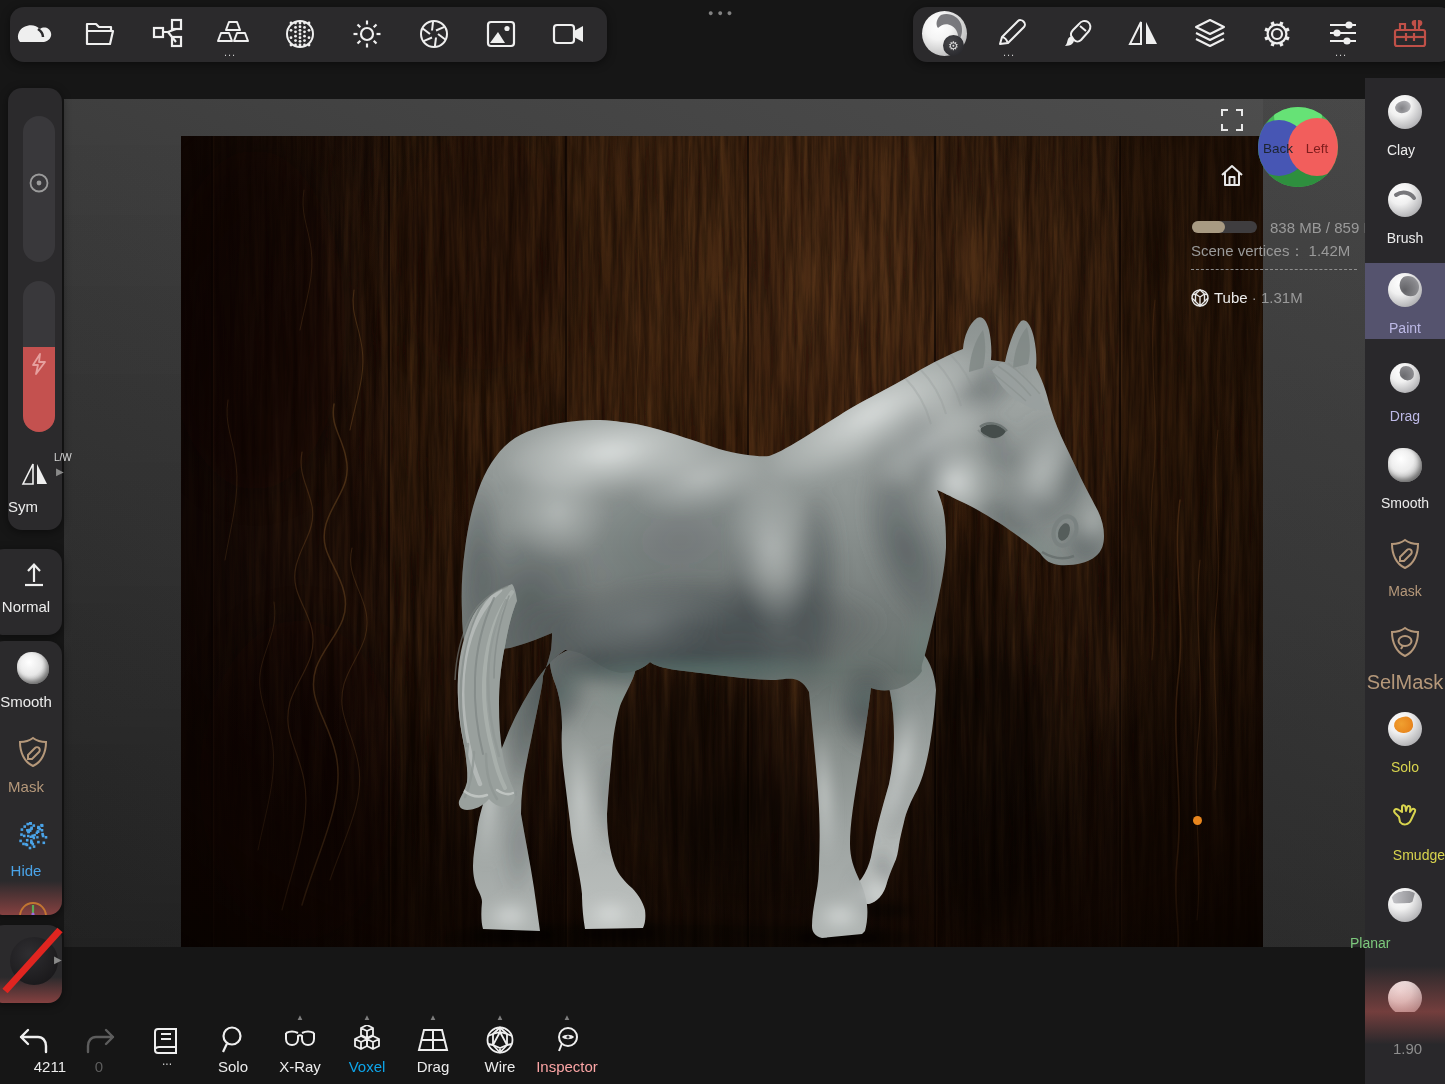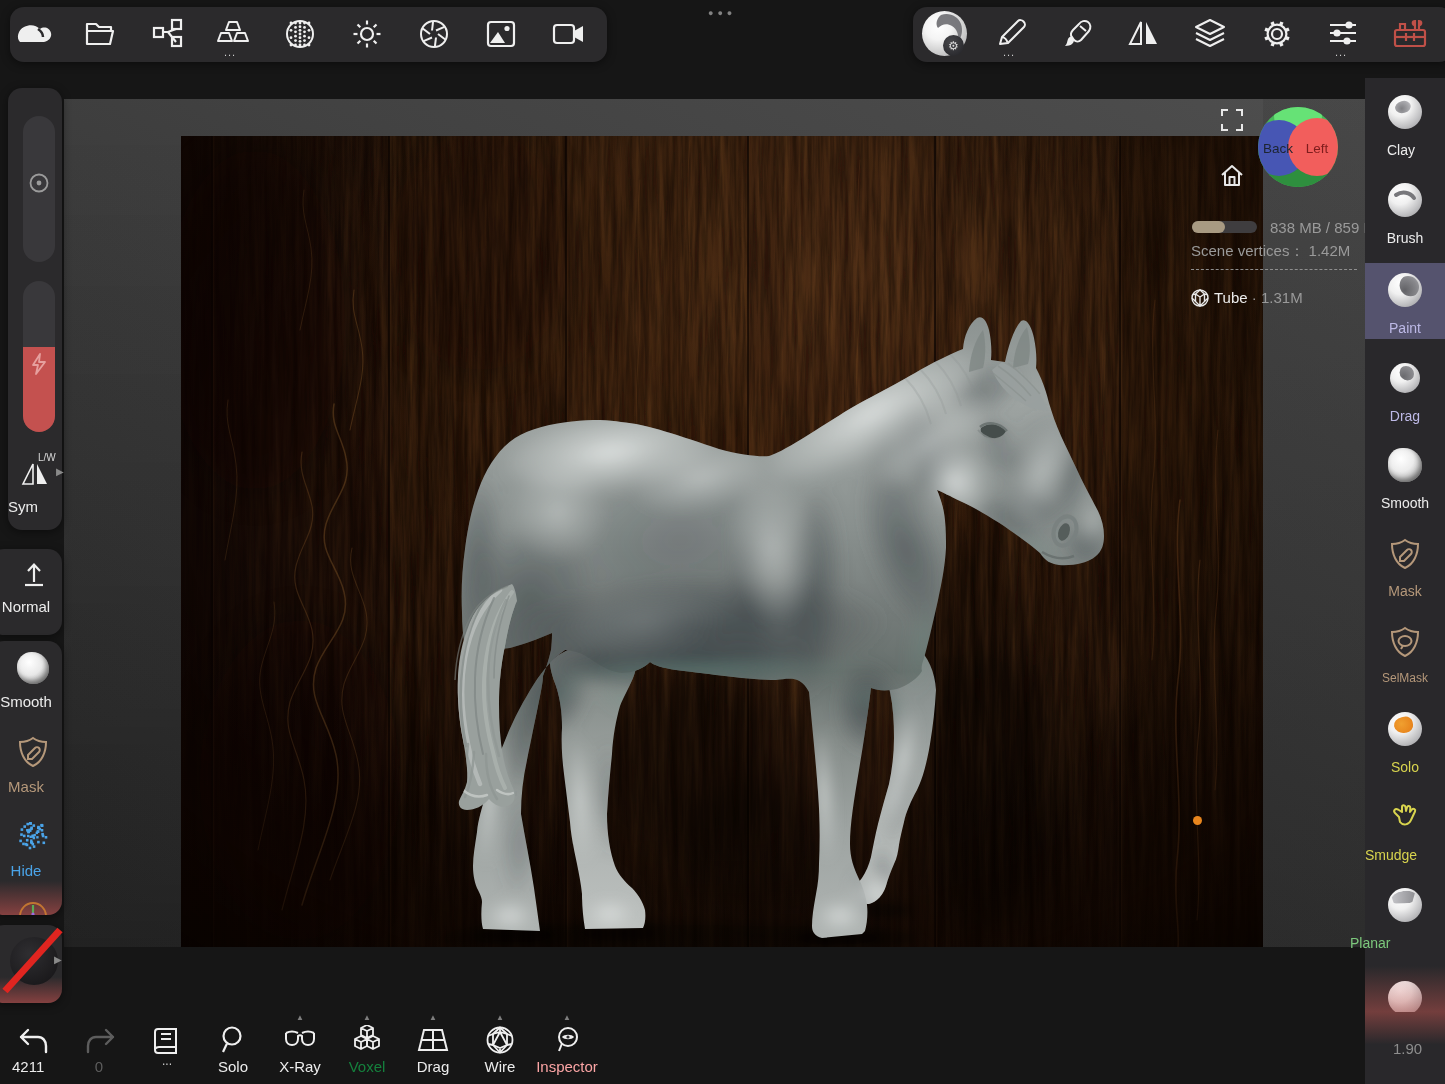--- a/index.html
+++ b/index.html
@@ -272,23 +272,23 @@
 <div class="abs" style="left:1263px;top:99px;width:102px;height:848px;background:linear-gradient(to bottom,rgba(15,15,15,0.10),rgba(15,15,15,0.22) 60%,rgba(15,15,15,0.3));"></div>
 <div class="abs" style="left:64px;top:136px;width:117px;height:811px;background:linear-gradient(to bottom,rgba(15,15,15,0.0),rgba(15,15,15,0.18));"></div>
 <div class="abs" style="left:1365px;top:78px;width:80px;height:1006px;background:#29282b;"></div>
 <div class="abs" style="left:1365px;top:263px;width:80px;height:76px;background:#55536e;"></div>
 <div class="abs" style="left:1365px;top:142px;width:72px;color:#ececec;font-size:14px;text-align:center;">Clay</div>
 <div class="abs" style="left:1365px;top:230px;width:80px;color:#ececec;font-size:14px;text-align:center;">Brush</div>
 <div class="abs" style="left:1365px;top:320px;width:80px;color:#bdb9e6;font-size:14px;text-align:center;">Paint</div>
 <div class="abs" style="left:1365px;top:408px;width:80px;color:#bdb9e6;font-size:14px;text-align:center;">Drag</div>
 <div class="abs" style="left:1365px;top:495px;width:80px;color:#ececec;font-size:14px;text-align:center;">Smooth</div>
 <div class="abs" style="left:1365px;top:583px;width:80px;color:#b5987a;font-size:14px;text-align:center;">Mask</div>
-<div class="abs" style="left:1365px;top:671px;width:80px;color:#b5987a;font-size:12px;text-align:center;">SelMask</div>
+<div class="abs" style="left:1365px;top:671px;width:80px;color:#b5987a;font-size:20px;text-align:center;">SelMask</div>
 <div class="abs" style="left:1365px;top:759px;width:80px;color:#d8d44e;font-size:14px;text-align:center;">Solo</div>
-<div class="abs" style="left:1365px;top:847px;width:80px;color:#d8d44e;font-size:14px;text-align:left;">Smudge</div>
+<div class="abs" style="left:1365px;top:847px;width:80px;color:#d8d44e;font-size:14px;text-align:right;">Smudge</div>
 <div class="abs" style="left:1350px;top:935px;width:80px;color:#7cc87c;font-size:14px;">Planar</div>
 <div class="abs" style="left:1388px;top:95px;width:34px;height:34px;border-radius:50%;background:radial-gradient(circle at 36% 30%,#ffffff,#f0f0f0 35%,#c4c4c6 65%,#8e8e92 100%);">
     <div style="position:absolute;left:7px;top:6px;width:16px;height:12px;border-radius:50%;background:radial-gradient(circle at 40% 60%,#808084,#aeaeb2 70%,transparent 100%);transform:rotate(-15deg);"></div>
   </div>
 <div class="abs" style="left:1388px;top:183px;width:34px;height:34px;border-radius:50%;background:radial-gradient(circle at 36% 30%,#ffffff,#f0f0f0 35%,#c4c4c6 65%,#8e8e92 100%);">
     <svg width="34" height="34" style="position:absolute;left:0;top:0;">
       <path d="M8,12 C14,8 22,9 26,15" fill="none" stroke="#77777b" stroke-width="4" stroke-linecap="round"></path>
     </svg>
   </div>
 <div class="abs" style="left:1388px;top:273px;width:34px;height:34px;border-radius:50%;background:radial-gradient(circle at 36% 30%,#ffffff,#f0f0f0 35%,#c4c4c6 65%,#8e8e92 100%);">
@@ -533,21 +533,21 @@
 <div class="abs" style="left:23px;top:281px;width:32px;height:151px;border-radius:16px;background:#39383b;overflow:hidden;">
     <div style="position:absolute;left:0;bottom:0;width:100%;height:85px;background:#c4514f;"></div>
   </div>
 <svg class="abs" style="left:28px;top:352px;" width="22" height="24" viewBox="0 0 22 24">
     <path d="M12,2 L5,13 L10,13 L8,22 L17,10 L11,10 Z" fill="none" stroke="#e6a09e" stroke-width="1.8" stroke-linejoin="round"></path>
   </svg>
 <svg class="abs" style="left:20px;top:458px;" width="34" height="32" viewBox="0 0 34 32">
     <path d="M13,6 L13,26 L3,26 Z" fill="none" stroke="#efefef" stroke-width="1.6"></path>
     <path d="M17,6 L17,26 L27,26 Z" fill="#efefef"></path>
   </svg>
-<div class="abs" style="left:38px;top:452px;color:#d8d8d8;font-size:10px;">L/W</div>
+<div class="abs" style="left:54px;top:452px;color:#d8d8d8;font-size:10px;">L/W</div>
 <div class="abs" style="left:56px;top:466px;color:#8a8a8a;font-size:10px;">▶</div>
 <div class="abs" style="left:8px;top:498px;width:54px;color:#ececec;font-size:15px;">Sym</div>
 <div class="panel" style="left:-10px;top:549px;width:72px;height:86px;"></div>
 <svg class="abs" style="left:20px;top:560px;" width="28" height="28" viewBox="0 0 28 28">
     <g stroke="#efefef" stroke-width="2.2" fill="none">
       <path d="M14,22 L14,5 M8,11 L14,4.5 L20,11"></path>
       <line x1="5" y1="25" x2="23" y2="25"></line>
     </g>
   </svg>
 <div class="abs" style="left:-10px;top:598px;width:72px;color:#ececec;font-size:15px;text-align:center;">Normal</div>
@@ -625,21 +625,21 @@
 <div style="position:absolute;left:0;bottom:0;width:100%;height:26px;background:linear-gradient(to top,rgba(193,80,78,0.6),rgba(193,80,78,0));"></div>
 </div>
 <div class="abs" style="left:10px;top:937px;width:48px;height:48px;border-radius:50%;background:radial-gradient(circle at 40% 35%,#2f2e31,#141315);"></div>
 <svg class="abs" style="left:0px;top:922px;" width="64" height="76" viewBox="0 0 64 76">
     <line x1="5" y1="69" x2="60" y2="8" stroke="#e02520" stroke-width="7"></line>
   </svg>
 <div class="abs" style="left:54px;top:954px;color:#8a8a8a;font-size:10px;">▶</div>
 <svg class="abs" style="left:18px;top:1026px;" width="32" height="28" viewBox="0 0 32 28">
     <path d="M10,4 L3,11 L10,18 M3,11 L20,11 C25,11 28,15 28,20 L28,26" fill="none" stroke="#efefef" stroke-width="2.4" stroke-linejoin="round" stroke-linecap="round"></path>
   </svg>
-<div class="abs" style="left:0px;top:1058px;width:66px;color:#ececec;font-size:15px;text-align:left;padding-left:12px;">4211</div>
+<div class="abs" style="left:0px;top:1058px;width:66px;color:#ececec;font-size:15px;text-align:right;padding-left:12px;">4211</div>
 <svg class="abs" style="left:84px;top:1026px;" width="32" height="28" viewBox="0 0 32 28">
     <path d="M22,4 L29,11 L22,18 M29,11 L12,11 C7,11 4,15 4,20 L4,26" fill="none" stroke="#5d5d5d" stroke-width="2.4" stroke-linejoin="round" stroke-linecap="round"></path>
   </svg>
 <div class="abs" style="left:66px;top:1058px;width:66px;color:#5d5d5d;font-size:15px;text-align:center;">0</div>
 <svg class="abs" style="left:152px;top:1026px;" width="30" height="30" viewBox="0 0 30 30">
     <g fill="none" stroke="#efefef" stroke-width="2">
       <path d="M6,3 L24,3 L24,27 L6,27 C4,27 3,25.5 3,24 L3,6 C3,4 4,3 6,3 Z"></path>
       <path d="M3,23 C4,21.5 5,21 7,21 L24,21"></path>
       <line x1="9" y1="8" x2="19" y2="8"></line>
       <line x1="9" y1="13" x2="19" y2="13"></line>
@@ -660,21 +660,21 @@
     </g>
   </svg>
 <div class="abs" style="left:255px;top:1058px;width:90px;color:#ececec;font-size:15px;text-align:center;">X-Ray</div>
 <svg class="abs" style="left:351px;top:1025px;" width="32" height="30" viewBox="0 0 32 30">
     <g fill="none" stroke="#efefef" stroke-width="1.8" stroke-linejoin="round">
       <path d="M10,3 l6,-3 l6,3 l0,7 l-6,3 l-6,-3 Z M10,3 l6,3 l6,-3 M16,6 l0,7"></path>
       <path d="M4,14 l6,-3 l6,3 l0,7 l-6,3 l-6,-3 Z M4,14 l6,3 l6,-3 M10,17 l0,7"></path>
       <path d="M16,14 l6,-3 l6,3 l0,7 l-6,3 l-6,-3 Z M16,14 l6,3 l6,-3 M22,17 l0,7"></path>
     </g>
   </svg>
-<div class="abs" style="left:322px;top:1058px;width:90px;color:#15803d;font-size:15px;text-align:center;">Voxel</div>
+<div class="abs" style="left:322px;top:1058px;width:90px;color:#0ea5e9;font-size:15px;text-align:center;">Voxel</div>
 <svg class="abs" style="left:417px;top:1025px;" width="32" height="30" viewBox="0 0 32 30">
     <g fill="none" stroke="#efefef" stroke-width="2">
       <path d="M7,5 L25,5 L30,25 L2,25 Z"></path>
       <path d="M16,5 L16,25 M4.5,15 L27.5,15"></path>
     </g>
   </svg>
 <div class="abs" style="left:388px;top:1058px;width:90px;color:#ececec;font-size:15px;text-align:center;">Drag</div>
 <svg class="abs" style="left:484px;top:1025px;" width="32" height="30" viewBox="0 0 32 30">
     <g fill="none" stroke="#efefef" stroke-width="1.8">
       <circle cx="16" cy="15" r="12.5"></circle>

